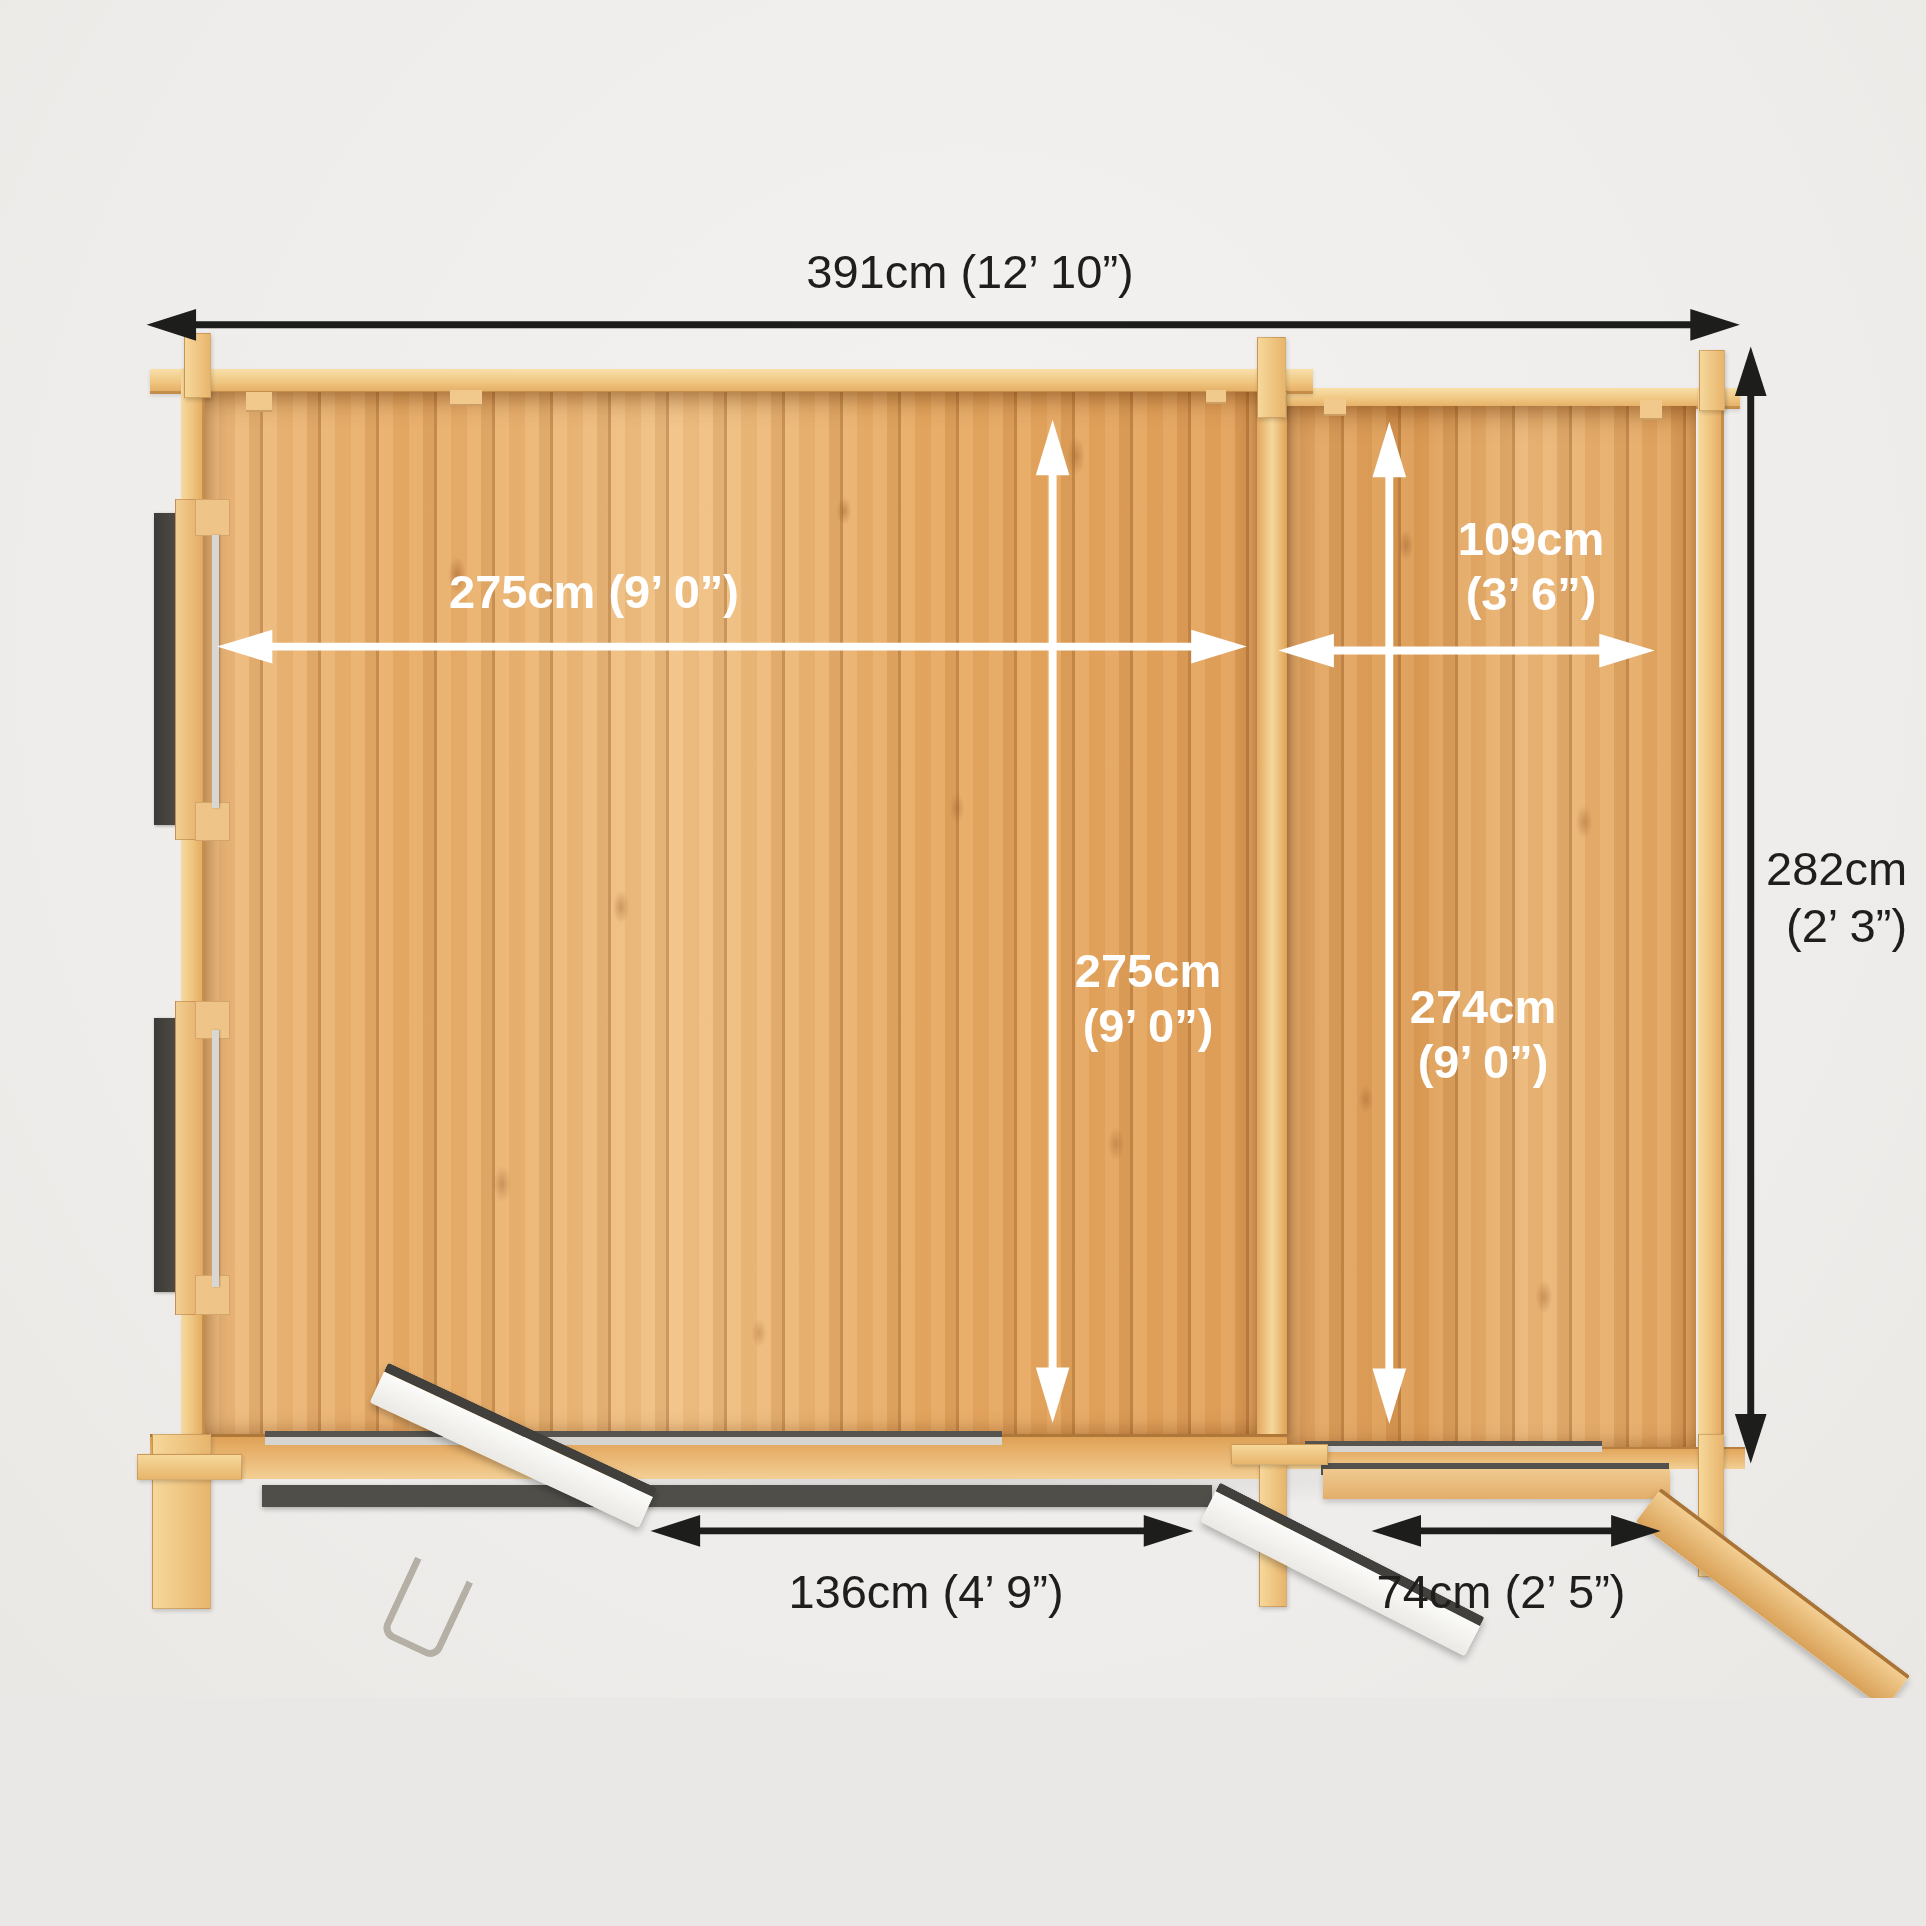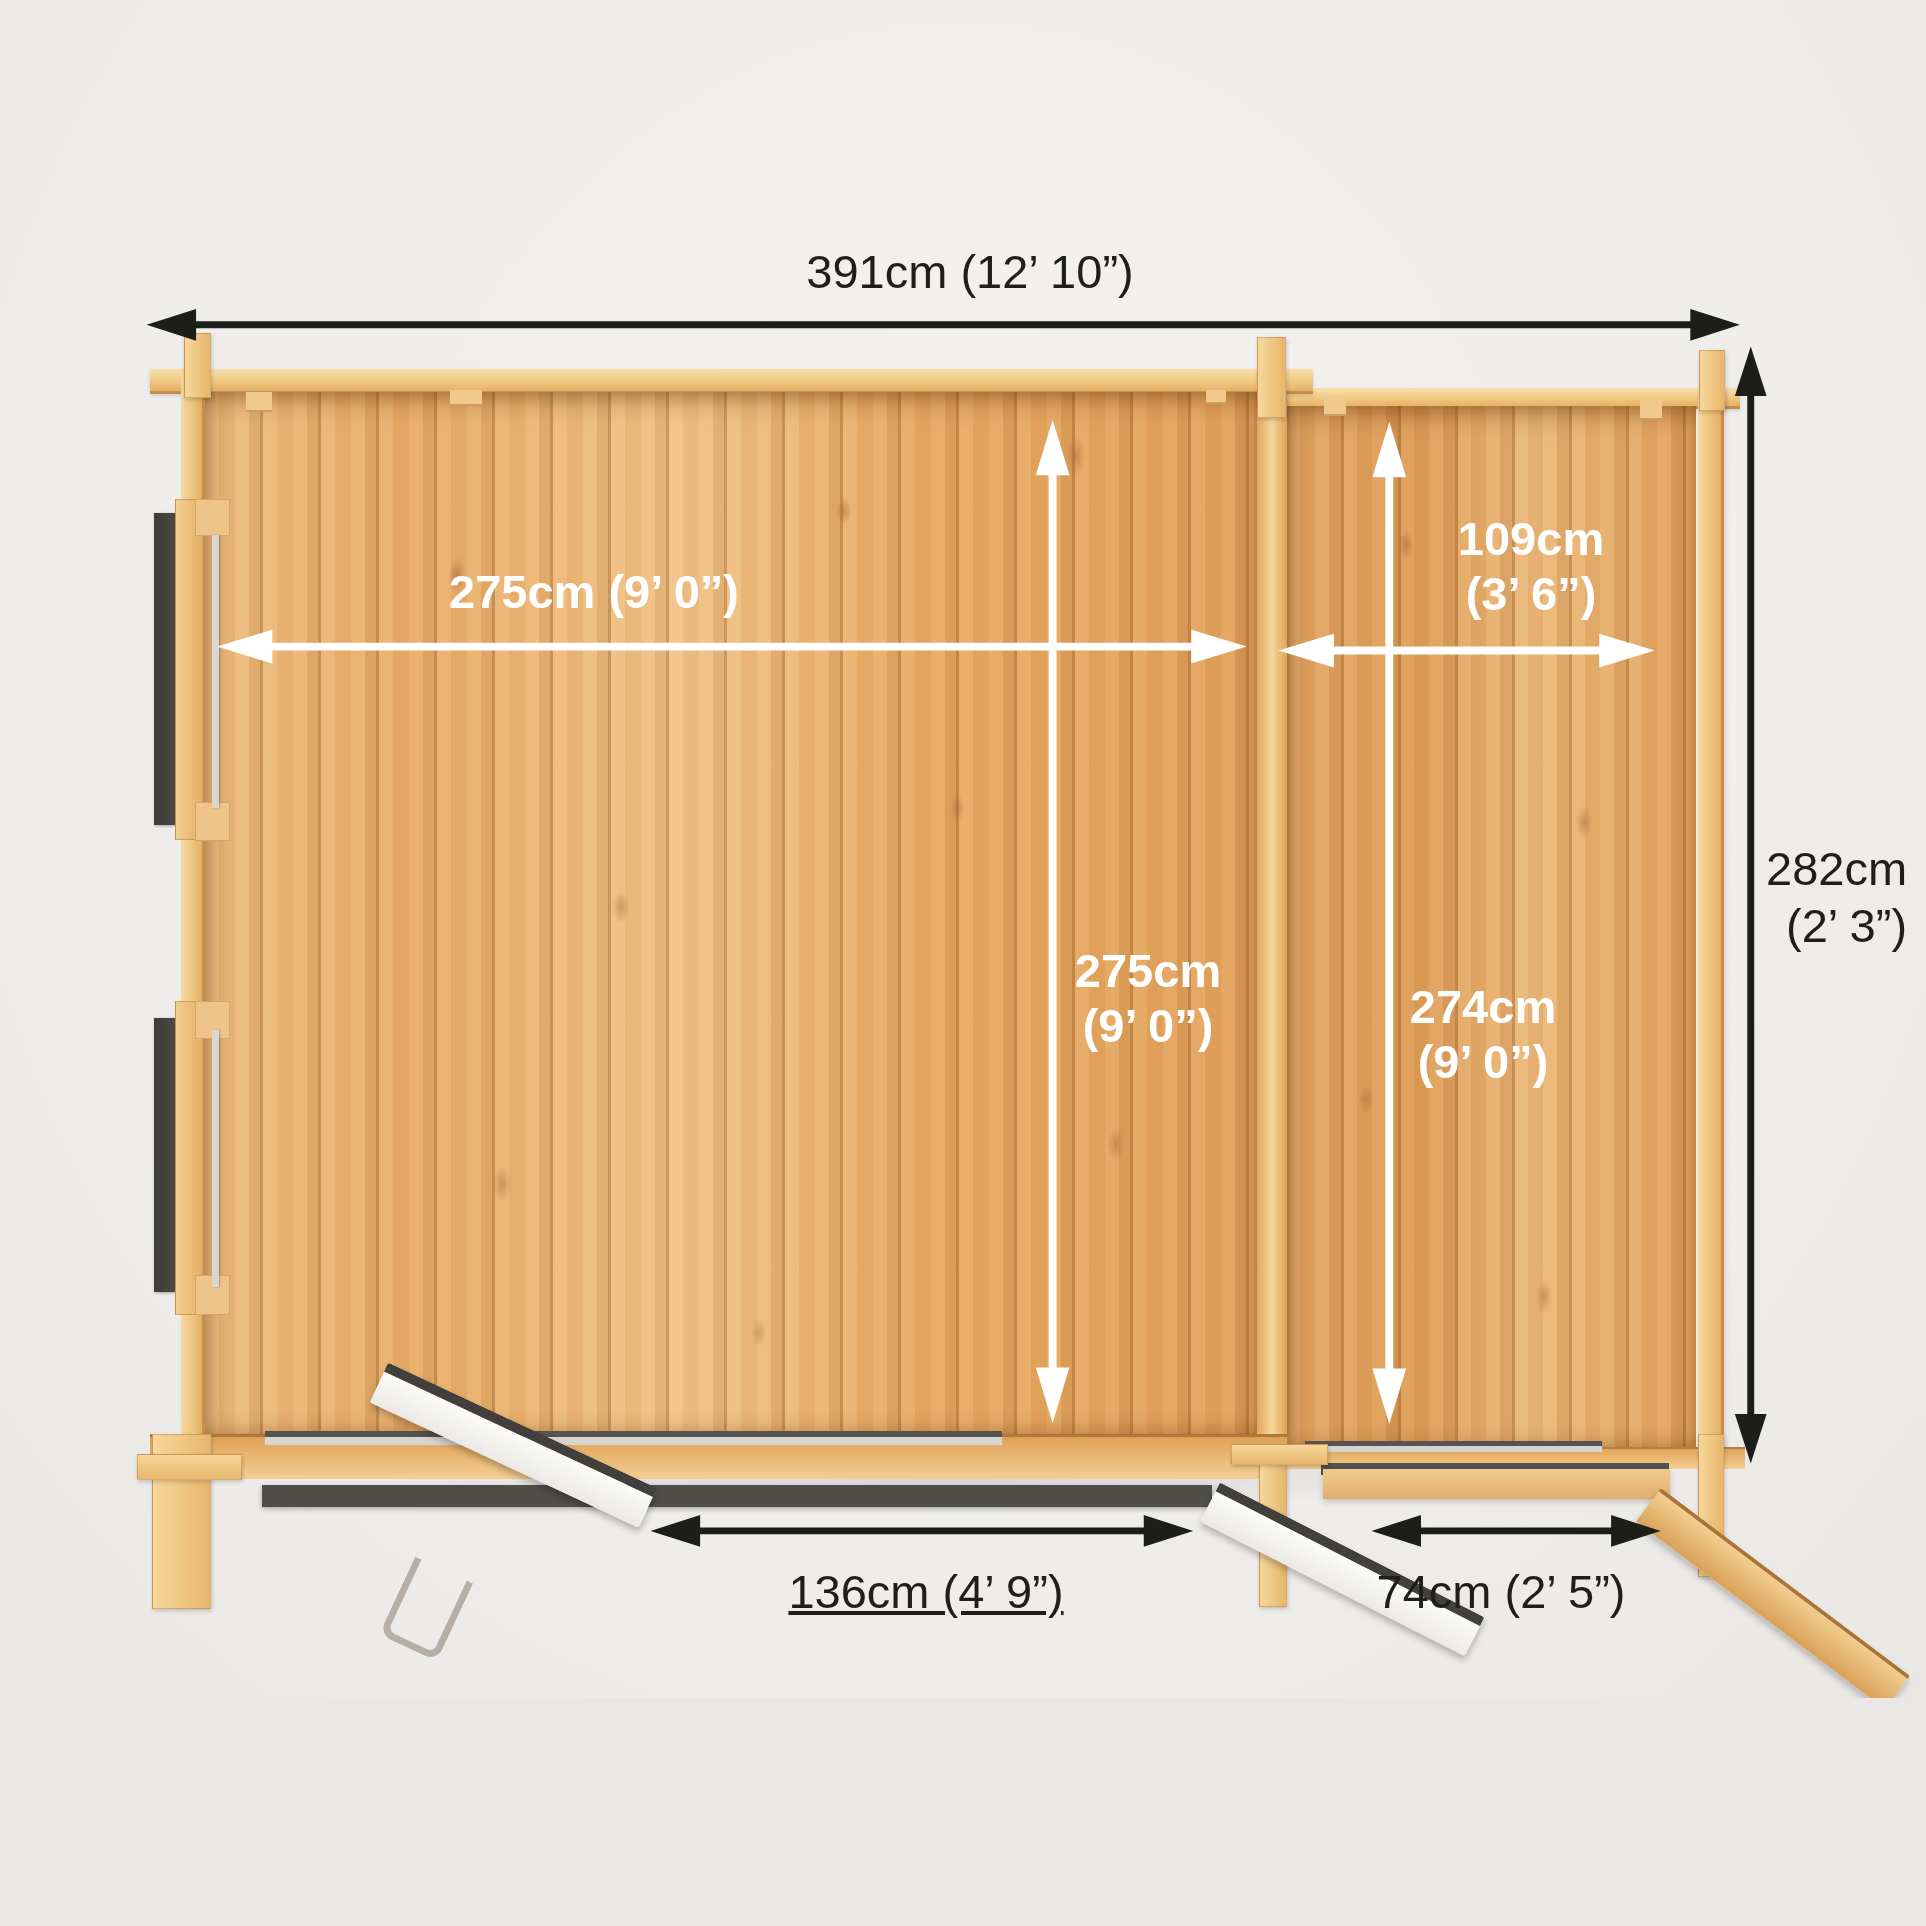--- a/index.html
+++ b/index.html
@@ -142,21 +142,21 @@
   
   .lbl{position:absolute; font-size:47px; line-height:1.18; color:#1f1e1c; white-space:nowrap;}
   .lbl.white{color:#ffffff; font-weight:bold;}
   .center{transform:translateX(-50%); text-align:center;}
   .lbl-overall-w{left:970px; top:244px;}
   .lbl-overall-d{left:1766px; top:840px; line-height:57px;text-align:right;}
   .lbl-main-w{left:594px; top:564px;}
   .lbl-main-d{left:1148px; top:943px; line-height:55px;}
   .lbl-annexe-w{left:1487px; top:511px; line-height:55px;margin-left:44px;}
   .lbl-annexe-d{left:1483px; top:943px; line-height:55px;margin-top:36px;}
-  .lbl-main-door{left:926px; top:1564px;text-decoration:underline;}
+  .lbl-main-door{left:926px; top:1564px;}
   .lbl-annexe-door{left:1501px; top:1564px;}
 
   svg.arrows{position:absolute; left:0; top:0; pointer-events:none;}
 </style>
 </head>
 <body>
 
 <div class="canvas">
 
   <div class="p shadow-under"></div>

